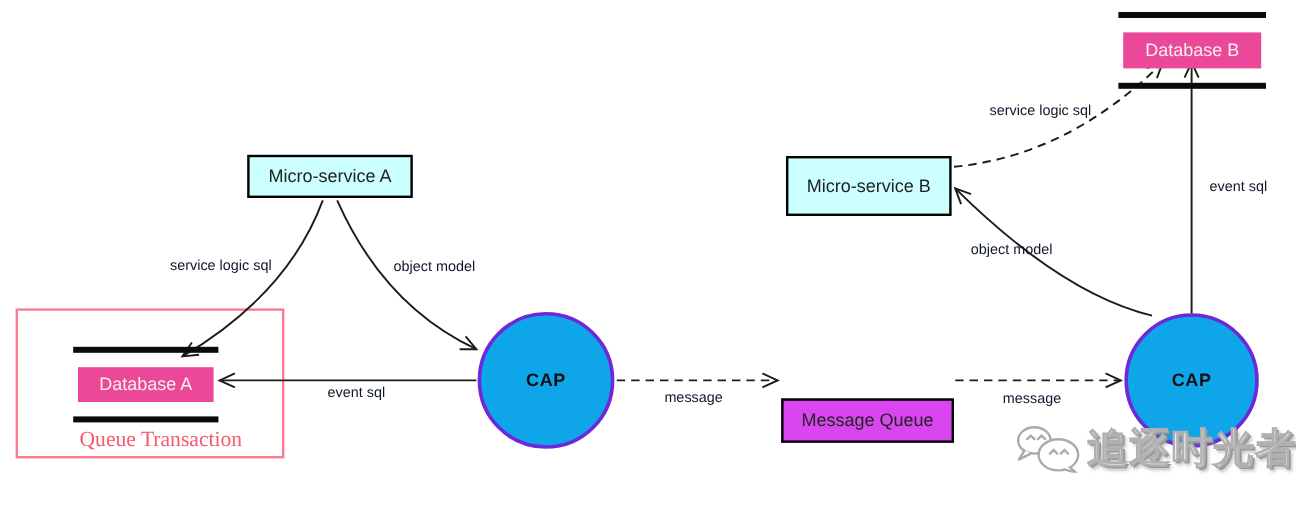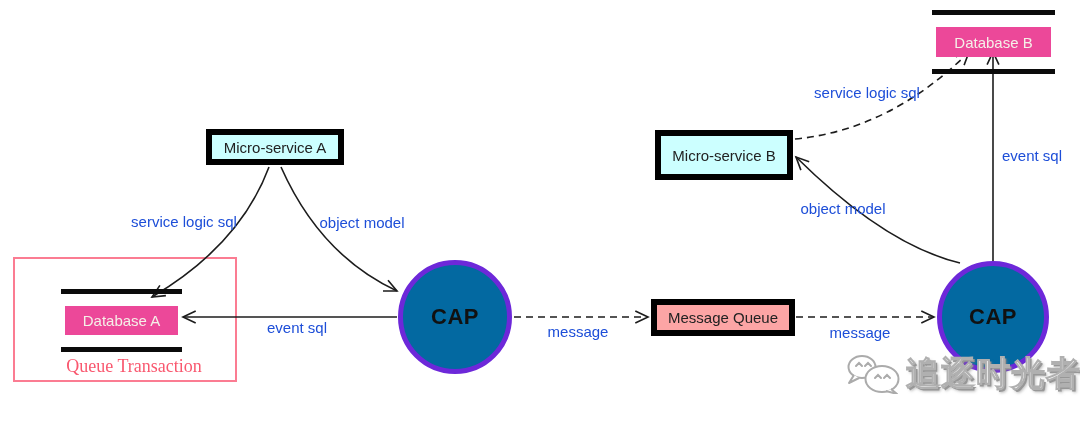--- a/index.html
+++ b/index.html
@@ -7,37 +7,37 @@
     position:relative;width:1080px;height:424px;background:#ffffff;overflow:hidden;
     font-family:"Liberation Sans","DejaVu Sans",sans-serif;color:#1f1f1f;
   }
   svg.connector-layer{position:absolute;left:0;top:0;z-index:1;}
   .edge{stroke:#1c1c1c;stroke-width:1.6;fill:none;}
   .edge.dash{stroke-dasharray:7 5;}
   .arrowhead{stroke:#1c1c1c;stroke-width:1.6;fill:none;stroke-linejoin:miter;}
 
   .node{position:absolute;z-index:2;display:flex;align-items:center;justify-content:center;
         box-sizing:border-box;font-size:15px;color:#222;}
-  .rect-node{border:6px solid #000000;background:#ccffff;}
-  .queue-node{background:#fca5a5;}
-  .circle-node{border:5px solid #6d28d9;border-radius:50%;background:#0369a1;
-               font-weight:bold;font-size:22px;letter-spacing:.5px;color:#111;}
+  .rect-node{border:2px solid #000000;background:#ccffff;}
+  .queue-node{background:#d946ef;margin-top:33px;}
+  .circle-node{border:3px solid #6d28d9;border-radius:50%;background:#0ea5e9;
+               font-weight:bold;font-size:15px;letter-spacing:.5px;color:#111;}
 
   .db-node{position:absolute;z-index:2;}
   .db-bar{height:5px;background:#0b0b0b;}
   .db-body{margin:12px 4px;background:#ec4899;color:#f5f0e8;display:flex;align-items:center;
            justify-content:center;font-size:15px;}
 
   .lt-frame{position:absolute;z-index:0;border:2px solid #fb7c92;box-sizing:border-box;background:transparent;}
   .lt-label{position:absolute;z-index:2;transform:translate(-50%,-50%);
             font-family:"Liberation Serif","DejaVu Serif",serif;
             font-size:18px;color:#f9586f;white-space:nowrap;}
 
   .edge-label{position:absolute;z-index:3;transform:translate(-50%,-50%);
-              font-size:15px;color:#1d4ed8;white-space:nowrap;}
+              font-size:12px;color:#0f172a;white-space:nowrap;}
 
   .watermark{position:absolute;left:846px;top:351px;z-index:6;display:flex;align-items:center;gap:2px;}
   .watermark-text{
     font-family:"DejaVu Sans","Liberation Sans",sans-serif;
     font-size:34px;font-weight:bold;color:#ffffff;letter-spacing:1px;
     -webkit-text-stroke:1px #b0b0b0;
     text-shadow:2px 2px 0 #979797, 3px 3px 3px rgba(130,130,130,.55);
     white-space:nowrap;
   }
 </style>

